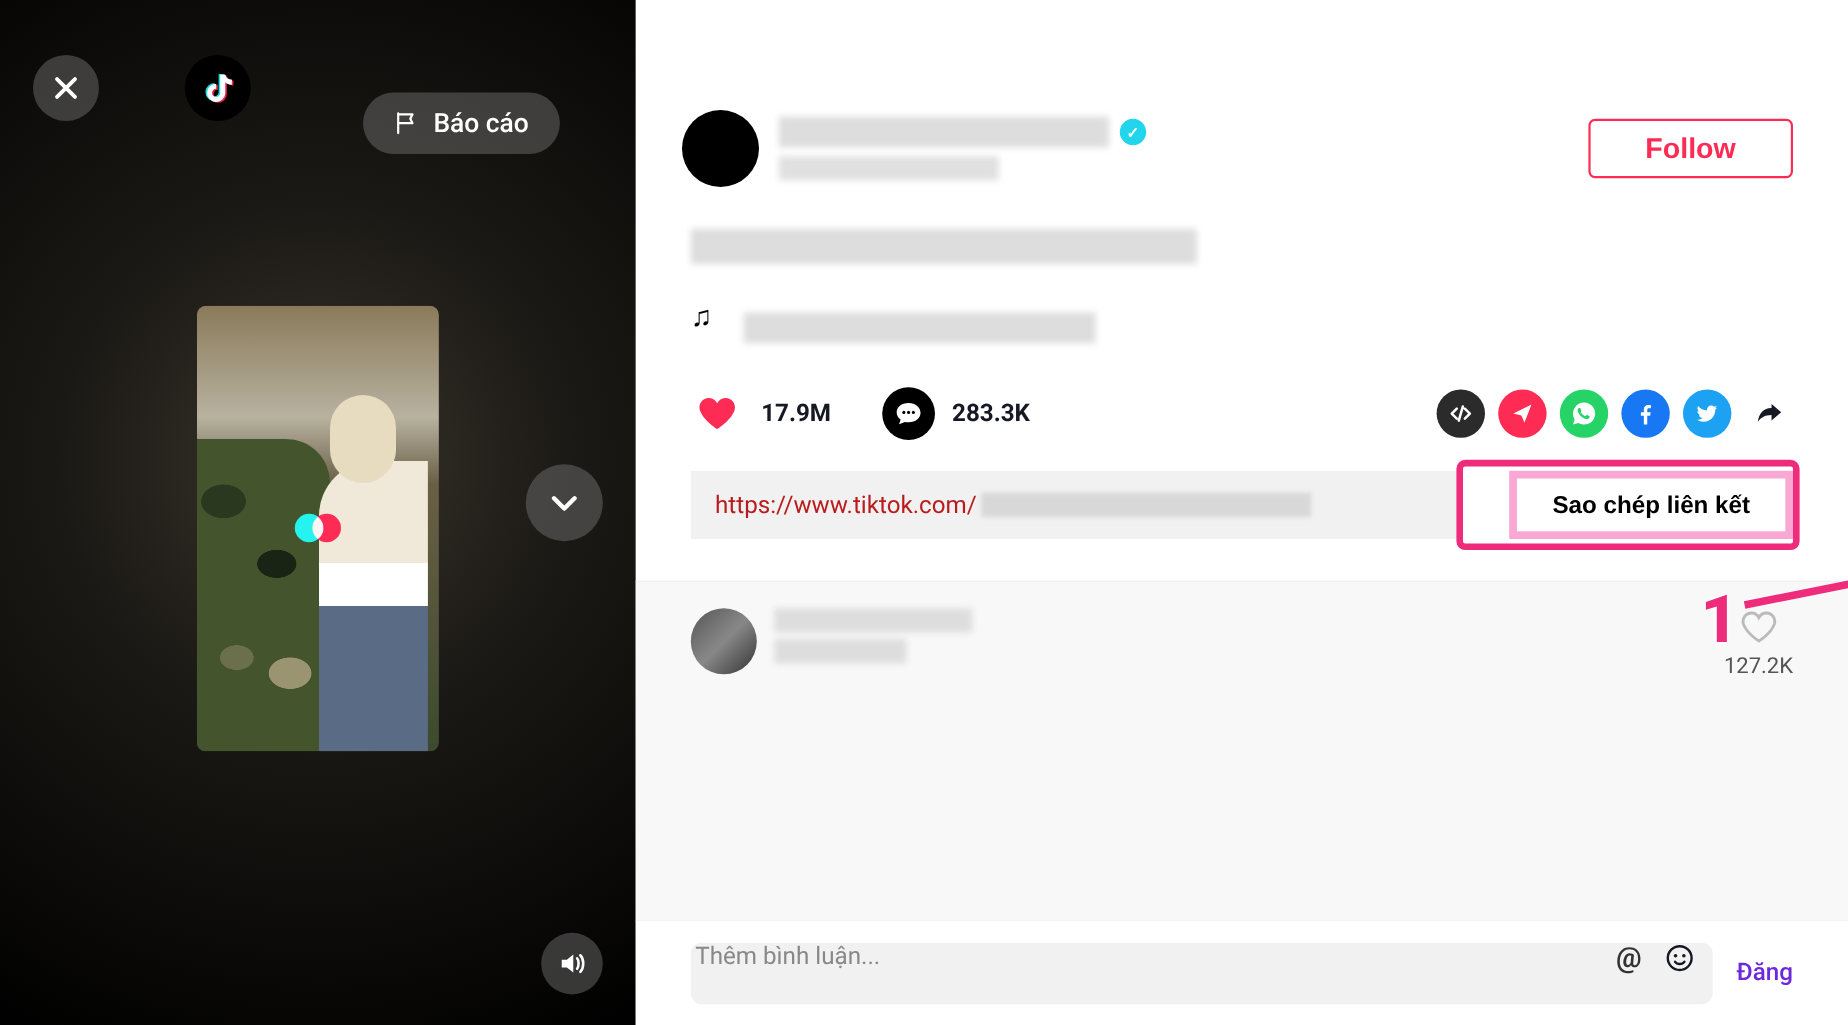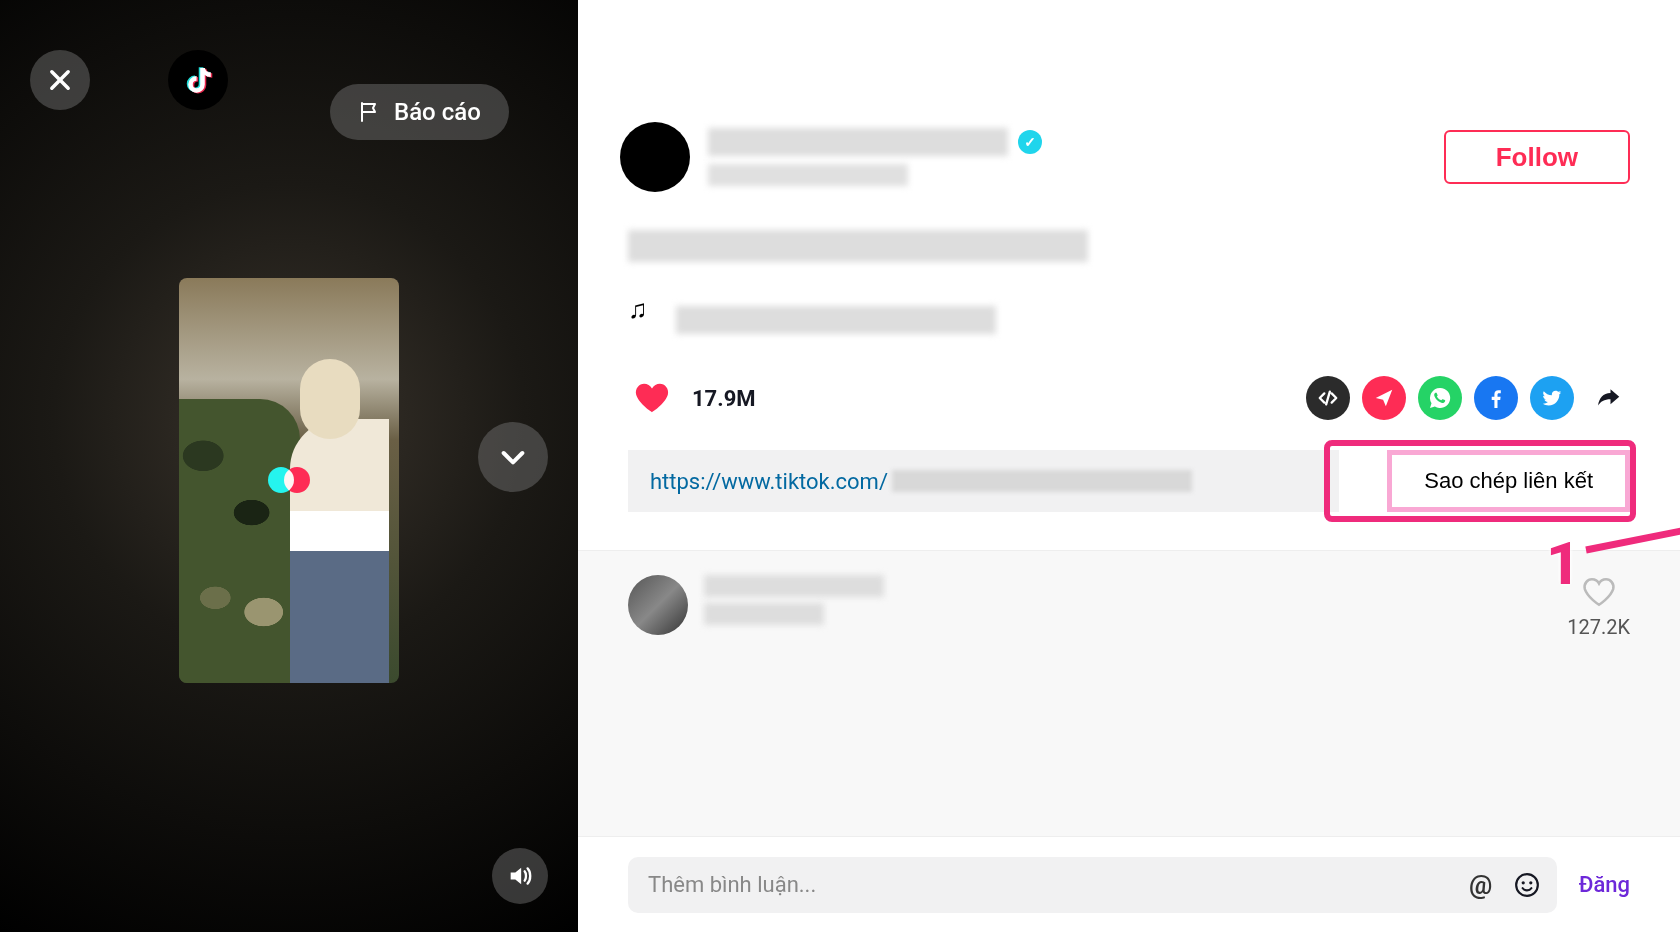--- a/index.html
+++ b/index.html
@@ -24,21 +24,21 @@
     #44552e;
     border-top-right-radius: 40px; }
   .person2 { position: absolute; right: 10px; bottom: 0; width: 45%; height: 65%; background: linear-gradient(180deg, #f0e8d8 0 35%, #fff 35% 50%, #5a6b85 50% 100%); border-top-left-radius: 50px; }
   .person2::before { content:""; position:absolute; top:-60px; left:10px; width:60px; height:80px; background:#e8dcc0; border-radius:30px; }
   .tiktok-spinner { position: absolute; top: 50%; left: 50%; transform: translate(-50%, -50%); width: 42px; height: 42px; }
   .tiktok-spinner .c1 { position:absolute; width:26px; height:26px; border-radius:50%; background:#25f4ee; left:0; top:8px; }
   .tiktok-spinner .c2 { position:absolute; width:26px; height:26px; border-radius:50%; background:#fe2c55; right:0; top:8px; mix-blend-mode: screen; }
 
   
   .detail-pane { flex: 1; height: 100%; display: flex; flex-direction: column; background: #fff; position: relative; }
-  .profile-row { display: flex; align-items: center; padding: 100px 50px 0 42px; margin-top: 22px; }
+  .profile-row { display: flex; align-items: center; padding: 100px 50px 0 42px; }
   .avatar { width: 70px; height: 70px; border-radius: 50%; background: #000; flex-shrink: 0; }
   .name-block { margin-left: 18px; }
   .name-line { display: flex; align-items: center; gap: 10px; }
   .pix { background: #ddd; height: 28px; width: 300px; filter: blur(3px); }
   .pix.small { height: 22px; width: 200px; margin-top: 8px; background: #e0e0e0; }
   .pix.desc1 { width: 460px; height: 32px; margin-left: 50px; margin-top: 38px; }
   .pix.desc2 { width: 320px; height: 28px; margin-left: 14px; margin-top: 22px; display:inline-block; }
   .verified { width: 24px; height: 24px; border-radius: 50%; background: #20d5ec; display: flex; align-items: center; justify-content: center; }
   .verified::after { content: "✓"; color: #fff; font-size: 14px; font-weight: bold; }
   .follow-btn { margin-left: auto; border: 2px solid #fe2c55; color: #fe2c55; background: #fff; border-radius: 6px; height: 54px; padding: 0 50px; font-size: 26px; font-weight: 600; cursor: pointer; }
@@ -57,38 +57,38 @@
   .share-icons { margin-left: auto; display: flex; align-items: center; gap: 12px; }
   .share-circle { width: 44px; height: 44px; border-radius: 50%; display: flex; align-items: center; justify-content: center; cursor: pointer; }
   .sc-embed { background: #2b2b2b; }
   .sc-send { background: #fe2c55; }
   .sc-wa { background: #25d366; }
   .sc-fb { background: #1877f2; }
   .sc-tw { background: #1da1f2; }
   .sc-fwd { background: transparent; }
 
   .link-row { margin: 28px 50px 0 50px; display: flex; position: relative; }
-  .link-input { flex: 1; height: 62px; background: #f1f1f2; border: none; font-size: 22px; color: #0369a1; padding: 0 22px; display: flex; align-items: center; overflow: hidden; }
+  .link-input { flex: 1; height: 62px; background: #f1f1f2; border: none; font-size: 22px; color: #b91c1c; padding: 0 22px; display: flex; align-items: center; overflow: hidden; }
   .link-input .pix-inline { display:inline-block; height:22px; width:300px; background:#d8d8d8; margin-left:4px; filter:blur(2px); vertical-align:middle; }
-  .copy-btn { height: 62px; padding: 0 32px; background: #fff; border: 5px solid #f9a8d4; font-size: 22px; font-weight: 400; cursor: pointer; margin-left: 48px; }
+  .copy-btn { height: 62px; padding: 0 32px; background: #fff; border: 7px solid #f9a8d4; font-size: 22px; font-weight: 700; cursor: pointer; margin-left: 48px; }
   .highlight-box { position: absolute; right: -6px; top: -10px; height: 82px; width: 312px; border: 6px solid #ef2b7c; border-radius: 8px; pointer-events: none; }
 
   .annot-1 { position: absolute; left: 968px; top: 528px; color: #ef2b7c; font-size: 60px; font-weight: 800; text-shadow: 0 0 4px #fff, 0 0 4px #fff; pointer-events:none; }
   .annot-arrow { position: absolute; left: 1000px; top: 500px; pointer-events: none; }
 
   .comments-area { margin-top: 38px; border-top: 1px solid #eee; background: #f8f8f8; padding: 24px 50px 0 50px; flex:1; position:relative; }
   .comment { display: flex; gap: 16px; }
   .c-avatar { width: 60px; height: 60px; border-radius: 50%; background: linear-gradient(135deg,#555 0%, #888 50%, #333 100%); flex-shrink:0; }
   .c-body .pix { width: 180px; height: 22px; margin-bottom:6px; }
   .c-body .pix:nth-child(2){ width:120px; }
   .c-like { margin-left: auto; text-align: center; color: #aaa; display:flex; flex-direction:column; align-items:center; gap:6px; }
   .c-like-count { color:#555; font-size:20px; }
 
   .comment-input-row { height: 96px; border-top: 1px solid #eee; background: #fff; display: flex; align-items: center; padding: 0 50px; gap: 22px; }
-  .comment-input { flex: 1; height: 56px; background: #f1f1f2; border-radius: 10px; display: flex; align-items: center; padding: 0 20px; color: #888; font-size: 22px; position: relative; }
+  .comment-input { flex: 1; height: 56px; background: #f1f1f2; border-radius: 10px; display: flex; align-items: flex-start; padding: 0 4px; color: #888; font-size: 22px; position: relative; }
   .input-icons { position:absolute; right:16px; display:flex; gap:18px; color:#333; }
   .post-btn { color: #6d28d9; font-size: 22px; font-weight: 500; cursor: pointer; }
   .mention-ic, .emoji-ic { width:28px; height:28px; display:flex; align-items:center; justify-content:center; font-size:26px; font-weight:600; }
 
   
   .tt-note { width: 36px; height: 36px; }
 </style>
 </head>
 <body>
 
@@ -161,20 +161,31 @@
     </div>
 
     <div class="stats-row">
       <div class="stat">
         <div class="stat-icon stat-heart">
           <svg width="38" height="38" viewBox="0 0 24 24">
               <path d="M12 21s-8-5-10-11c-1-4 2-7 5-7 2 0 4 1 5 3 1-2 3-3 5-3 3 0 6 3 5 7-2 6-10 11-10 11z"></path>
             </svg>
         </div>
         <span class="stat-val">17.9M</span>
+      </div>
+      <div class="stat">
+        <div class="stat-icon stat-comment">
+          <svg viewBox="0 0 24 24">
+              <path d="M12 3C6 3 2 6.5 2 11c0 2.4 1.3 4.5 3.3 6L4 21l5-2c1 .2 2 .3 3 .3 6 0 10-3.5 10-8S18 3 12 3z" fill="#fff"></path>
+              <circle cx="8" cy="11" r="1.3" fill="#000"></circle>
+              <circle cx="12" cy="11" r="1.3" fill="#000"></circle>
+              <circle cx="16" cy="11" r="1.3" fill="#000"></circle>
+            </svg>
+        </div>
+        <span class="stat-val">283.3K</span>
       </div>
 
       <div class="share-icons">
         <div class="share-circle sc-embed">
           <svg width="22" height="22" viewBox="0 0 24 24">
               <path d="M8 7l-5 5 5 5M16 7l5 5-5 5M14 5l-4 14" stroke="#fff" stroke-width="2.5" fill="none" stroke-linecap="round" stroke-linejoin="round"></path>
             </svg>
         </div>
         <div class="share-circle sc-send">
           <svg width="22" height="22" viewBox="0 0 24 24">

